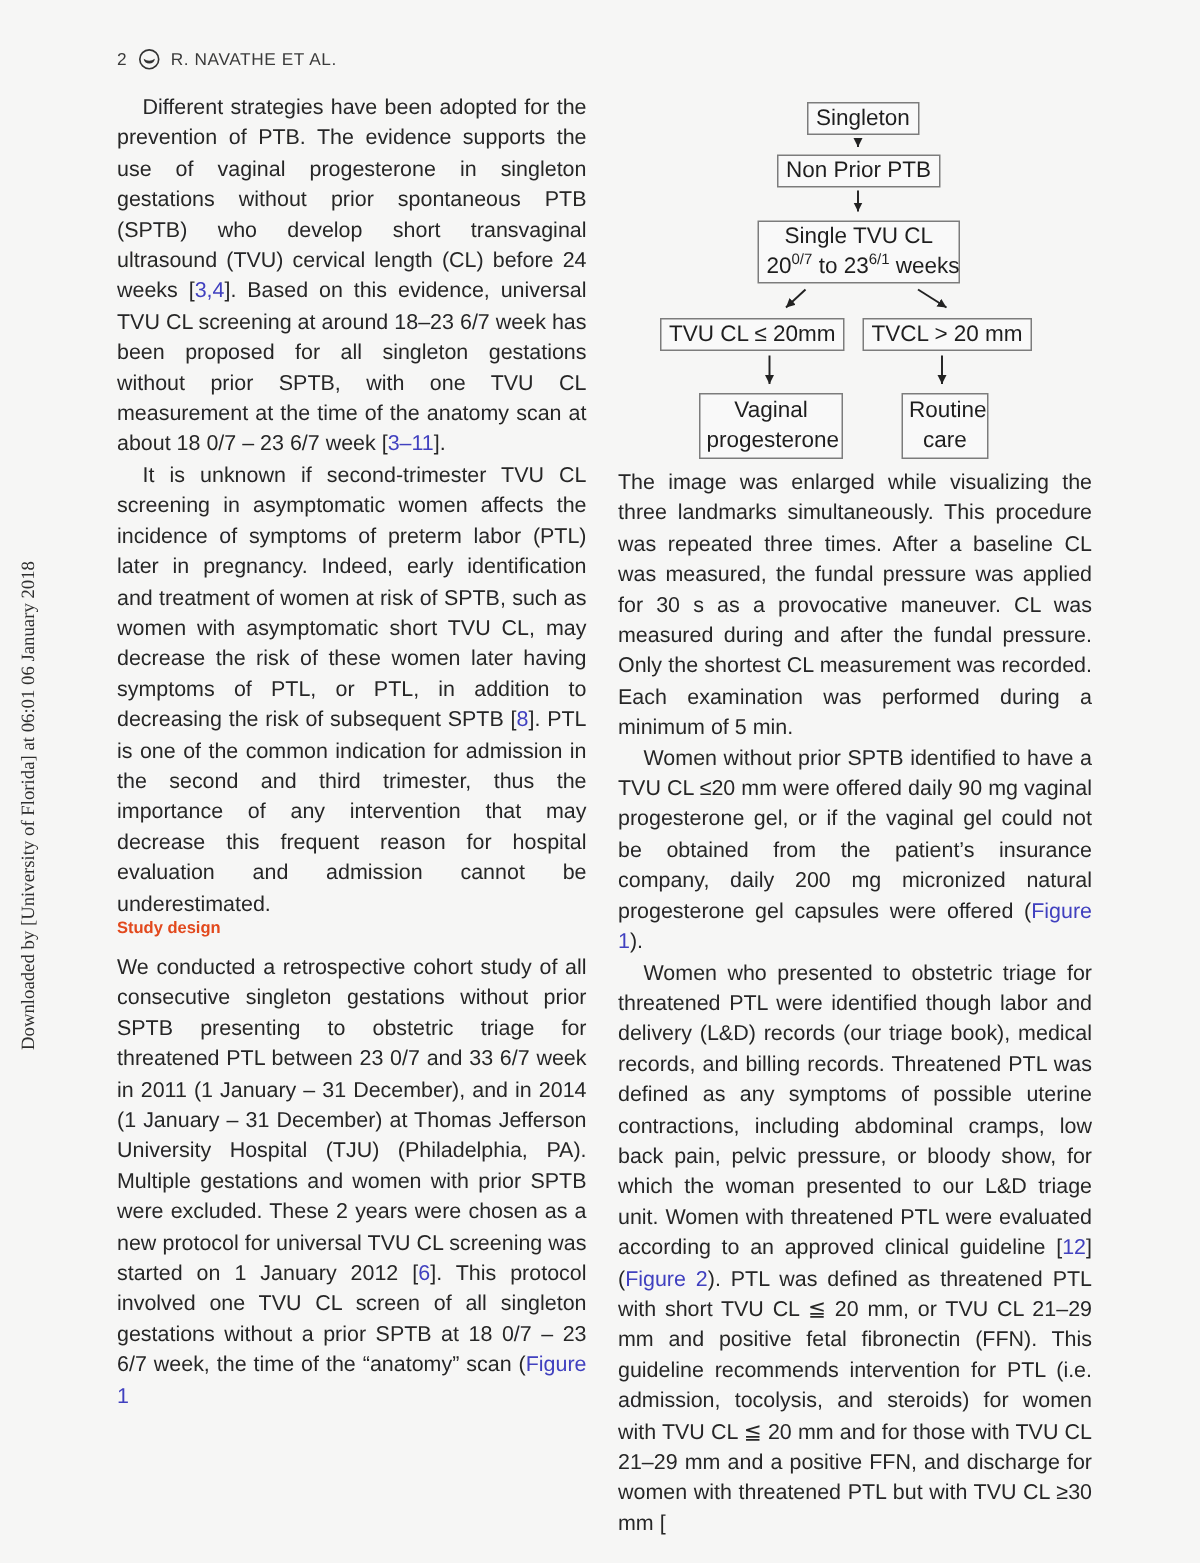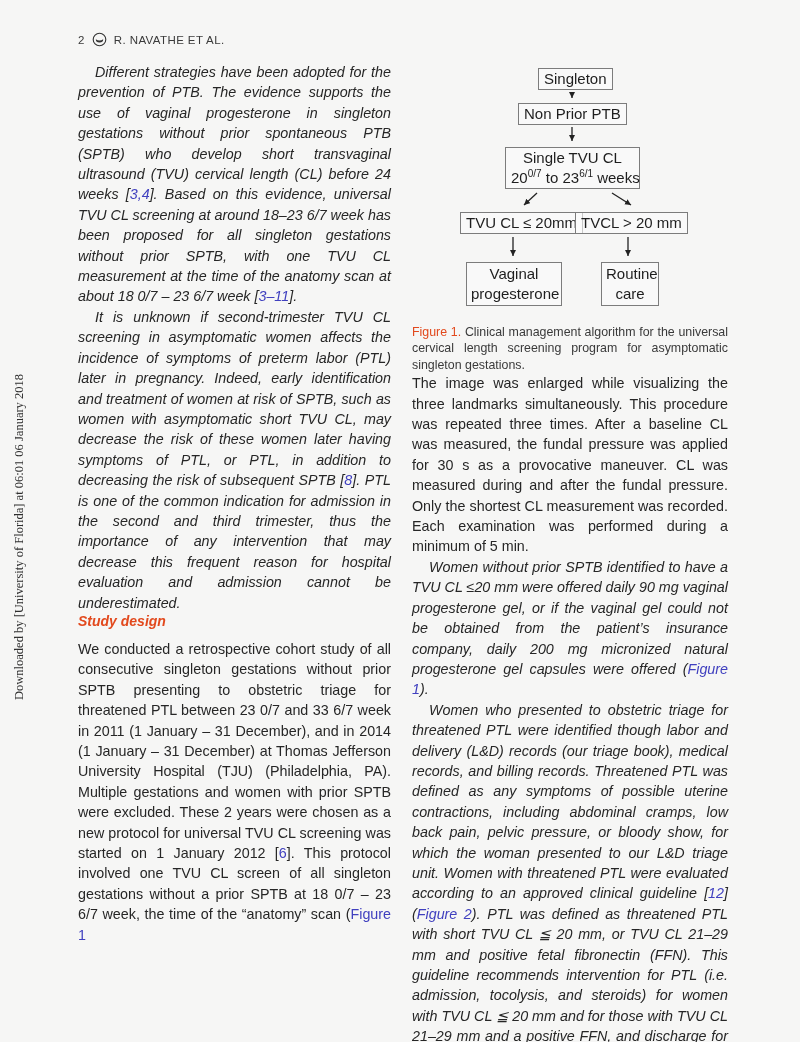--- a/index.html
+++ b/index.html
@@ -18,27 +18,27 @@
     white-space:nowrap;font-family:"Liberation Serif", serif;
     font-size:12.5px;color:#2e2e2e;
   }
   .col{position:absolute;top:62px;width:313px;}
   .col-left{left:78px;}
   .col-right{left:412px;width:316px;}
   p.body{
     margin:0;font-size:14.3px;line-height:20.4px;text-align:justify;
     color:#262626;
   }
-  p.body.indent{text-indent:17px;font-style:italic;}
+  p.body.indent{text-indent:17px;}
   .link{color:#4040bf;}
   .h-methods{
     margin:21px 0 7px 0;font-size:15.5px;font-weight:bold;color:#e2491d;
   }
   .h-study{
-    margin:0 0 10px 0;font-size:14px;font-weight:bold;font-style:italic;color:#e2491d;
+    margin:0 0 10px 0;font-size:11px;font-weight:bold;color:#e2491d;
   }
   .figure{position:relative;width:330px;height:246px;margin:4px 0 0 0;}
   .fbox{
     position:absolute;border:1px solid #7c7c7c;background:rgba(252,252,252,.6);
     font-size:15px;line-height:20px;text-align:center;padding:0 5px;
     white-space:nowrap;color:#1e1e1e;
   }
   .fbox.two{white-space:pre-line;padding:1px 4px;}
   .fbox .sup{vertical-align:super;font-size:10px;line-height:0;}
   .fig-arrows{position:absolute;left:0;top:0;}
@@ -88,24 +88,23 @@
         <line x1="101" y1="171" x2="101" y2="190" marker-end="url(#ah)"></line>
         <line x1="216" y1="171" x2="216" y2="190" marker-end="url(#ah)"></line>
       </g>
     </svg>
     <div class="fbox" style="left:126px;top:2px;text-align:center;">Singleton</div>
     <div class="fbox" style="left:106px;top:37px;">Non Prior PTB</div>
     <div class="fbox" style="left:93px;top:81px;width:123px;">
       <div>Single TVU CL</div>
       <div><span>20</span><span class="sup">0/7</span><span> to 23</span><span class="sup">6/1</span><span> weeks</span></div>
     </div>
-    <div class="fbox" style="left:48px;top:146px;">TVU CL ≤ 20mm</div>
+    <div class="fbox" style="left:28px;top:146px;">TVU CL ≤ 20mm</div>
     <div class="fbox" style="left:163px;top:146px;">TVCL &gt; 20 mm</div>
     <div class="fbox two" style="left:54px;top:196px;width:86px;">Vaginal
 progesterone</div>
     <div class="fbox two" style="left:189px;top:196px;width:48px;">Routine
 care</div>
   </div>
-  <p class="caption"><span class="caplabel">Figure 1.</span><span> Clinical management algorithm for the universal cervical length screening program for asymptomatic singleton gestations.</span></p>
   <p class="body rc-text"><span>The image was enlarged while visualizing the three landmarks simultaneously. This procedure was repeated three times. After a baseline CL was measured, the fundal pressure was applied for 30 s as a provocative maneuver. CL was measured during and after the fundal pressure. Only the shortest CL measurement was recorded. Each examination was performed during a minimum of 5 min.</span></p>
   <p class="body indent sp"><span>Women without prior SPTB identified to have a TVU CL ≤20 mm were offered daily 90 mg vaginal progesterone gel, or if the vaginal gel could not be obtained from the patient’s insurance company, daily 200 mg micronized natural progesterone gel capsules were offered (</span><span class="link">Figure 1</span><span>).</span></p>
   <p class="body indent sp"><span>Women who presented to obstetric triage for threatened PTL were identified though labor and delivery (L&amp;D) records (our triage book), medical records, and billing records. Threatened PTL was defined as any symptoms of possible uterine contractions, including abdominal cramps, low back pain, pelvic pressure, or bloody show, for which the woman presented to our L&amp;D triage unit. Women with threatened PTL were evaluated according to an approved clinical guideline [</span><span class="link">12</span><span>] (</span><span class="link">Figure 2</span><span>). PTL was defined as threatened PTL with short TVU CL ≦ 20 mm, or TVU CL 21–29 mm and positive fetal fibronectin (FFN). This guideline recommends intervention for PTL (i.e. admission, tocolysis, and steroids) for women with TVU CL ≦ 20 mm and for those with TVU CL 21–29 mm and a positive FFN, and discharge for women with threatened PTL but with TVU CL ≥30 mm [</span></p>
 </div>
 
 </body></html>

